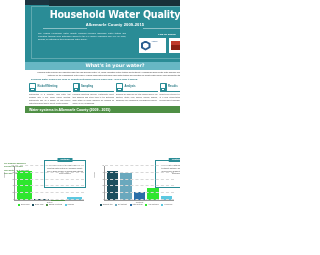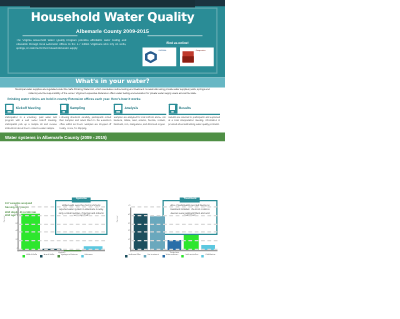--- a/index.html
+++ b/index.html
@@ -2,21 +2,21 @@
 <html><head>
 <meta charset="utf-8">
 <style>
   html,body{margin:0;padding:0;}
   body{
     width:180px;height:255px;overflow:hidden;
     background:#ffffff;
     font-family:"Liberation Sans", sans-serif;
     font-size:2.1px;line-height:1.25;color:#333;
   }
-  .page{position:relative;width:180px;height:222px;}
+  .page{position:relative;width:180px;height:222px;padding-left:25px;}
 
   
   .header{position:relative;height:62px;background:#2a8c96;overflow:hidden;}
   .hdr-topbar{position:absolute;left:0;right:0;top:0;height:5px;background:#1b3440;}
   .hdr-plate{position:absolute;left:24px;right:24px;top:0;height:5.5px;background:#183039;}
   .hdr-inner{position:absolute;left:6px;right:6px;top:6px;bottom:3px;border:0.5px solid rgba(255,255,255,.25);}
   .hdr-title{
     position:absolute;left:0;right:0;top:9px;text-align:center;
     font-size:9.6px;font-weight:bold;color:#ffffff;letter-spacing:-0.2px;
     font-family:"DejaVu Sans", sans-serif;

